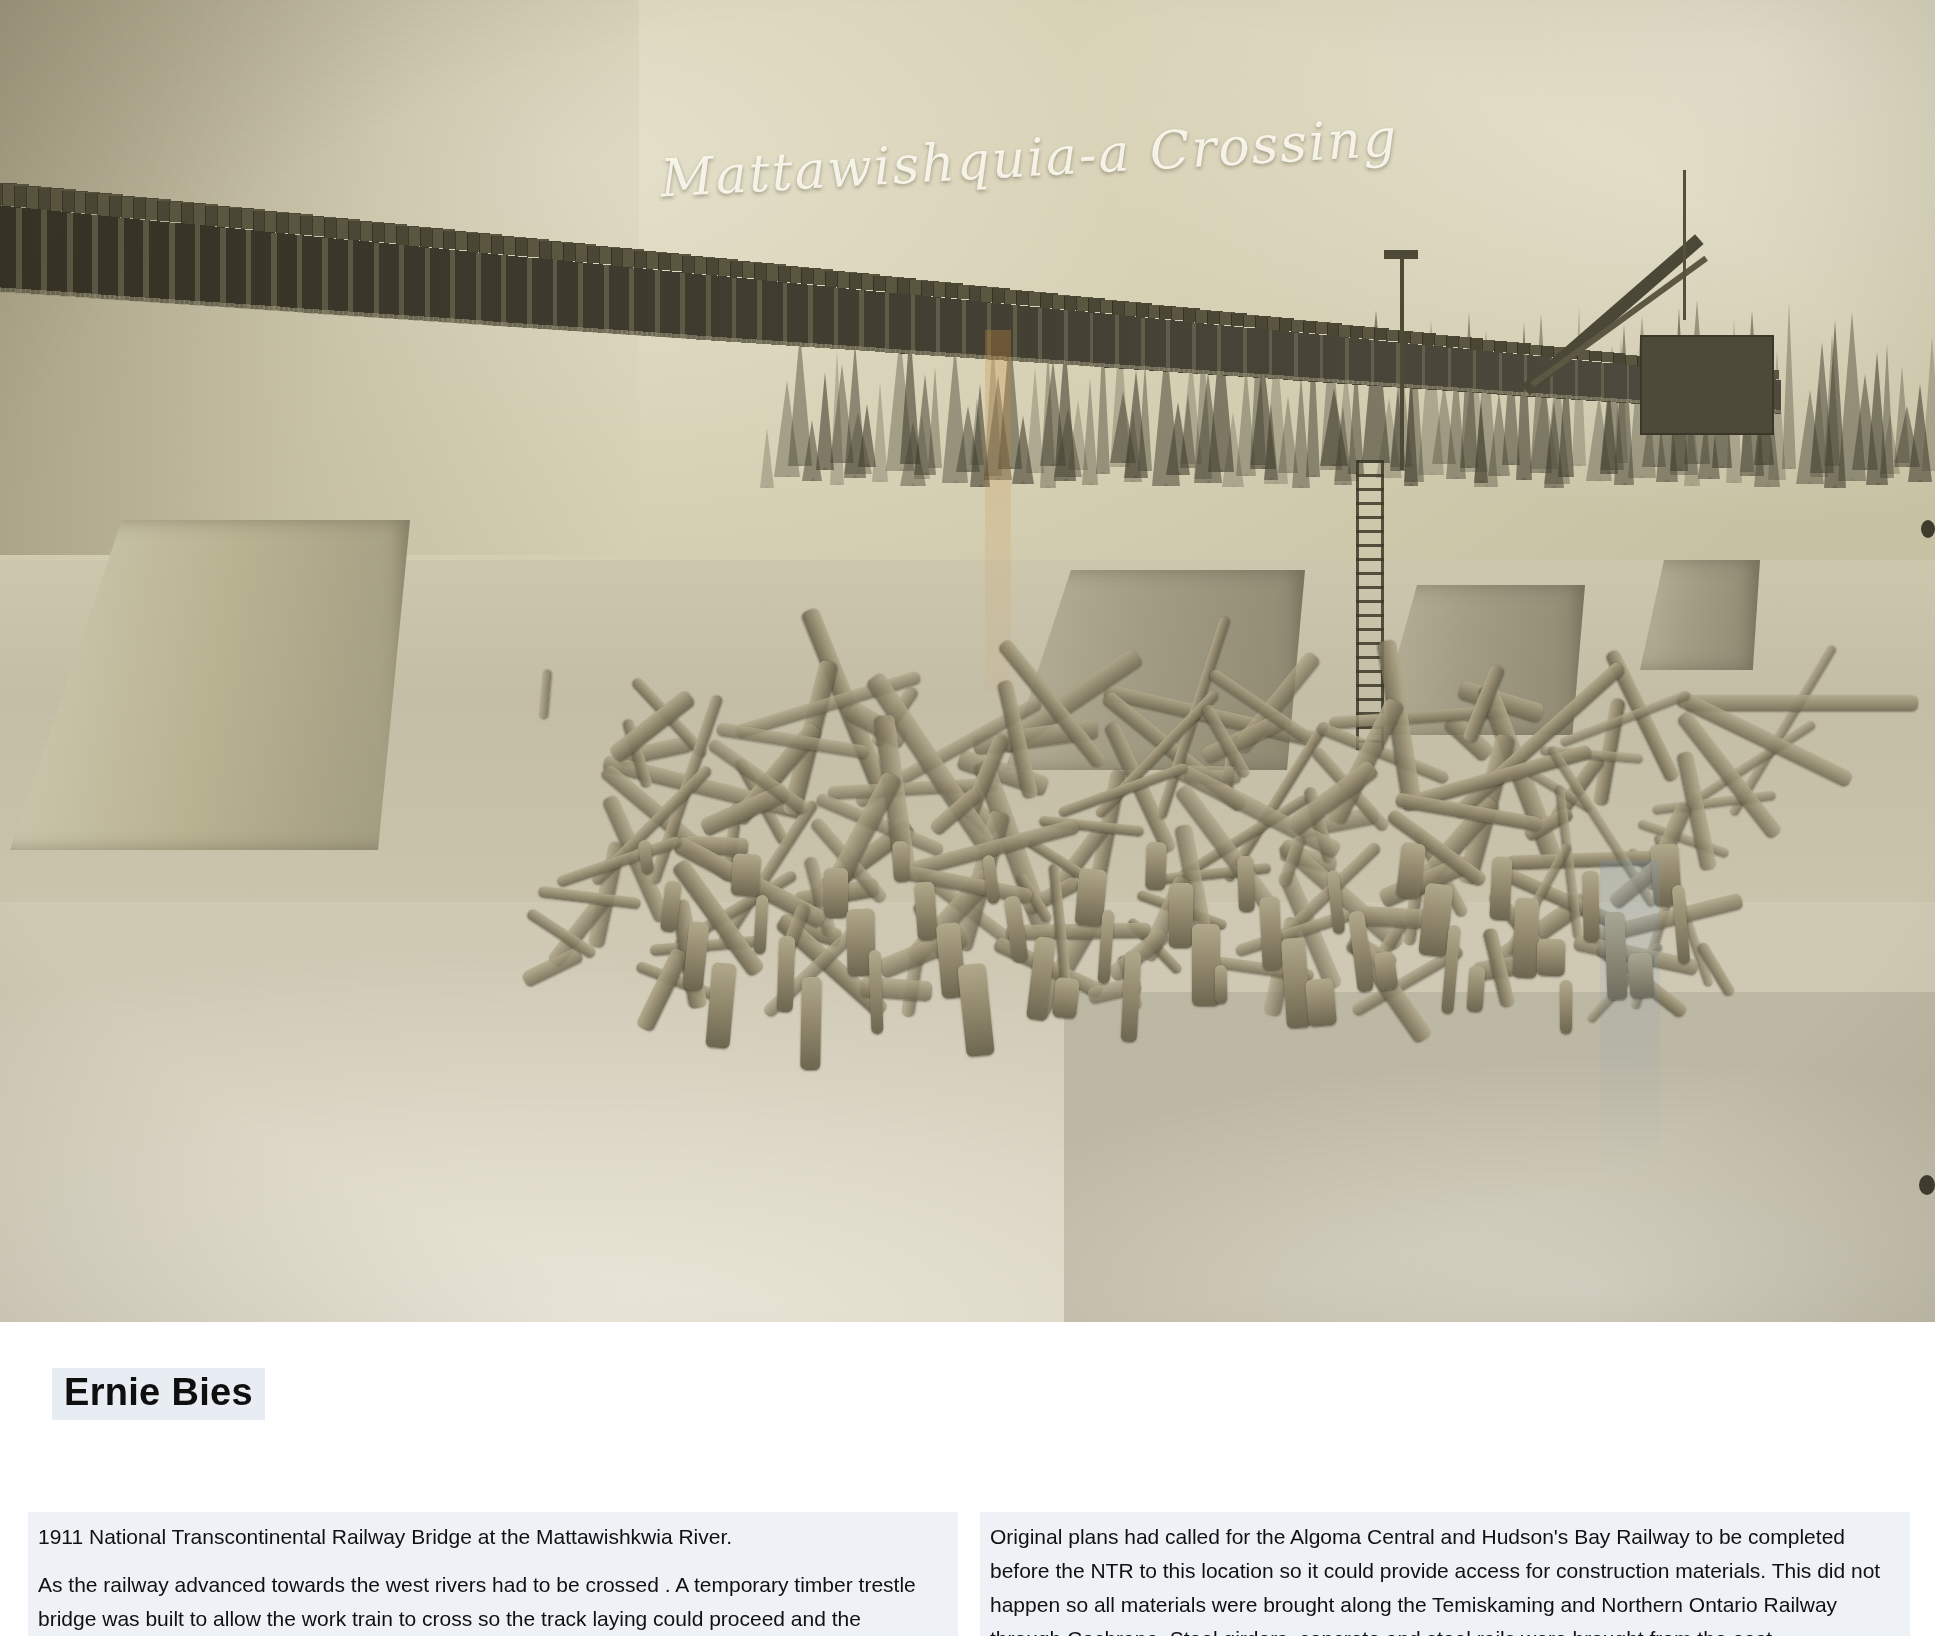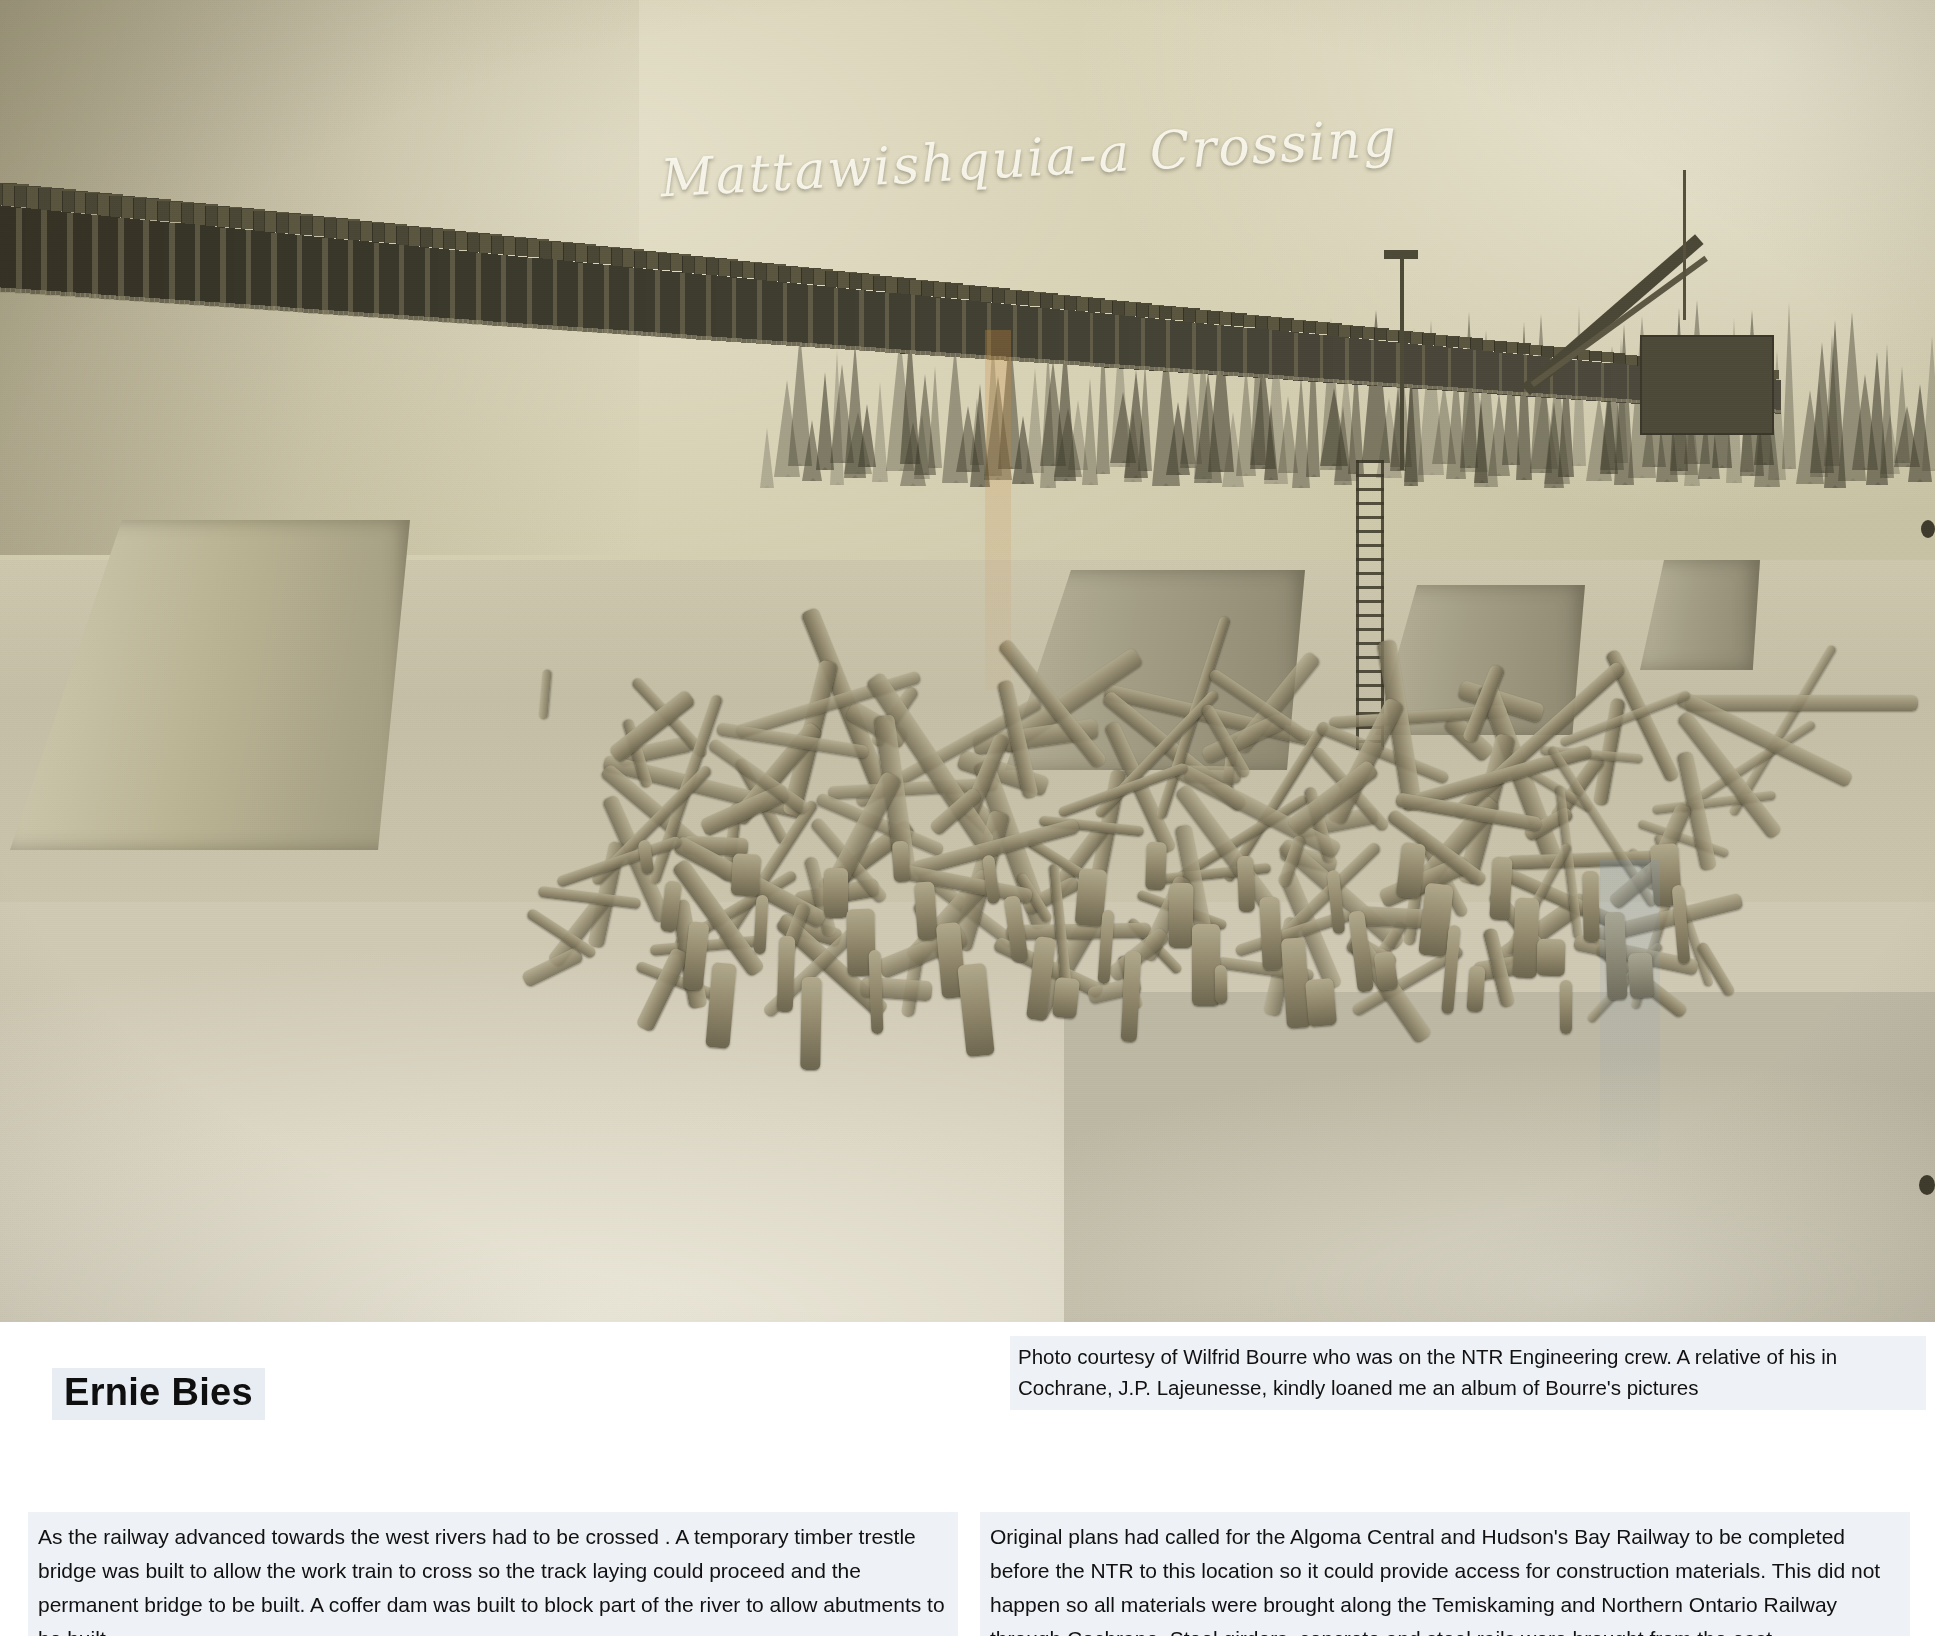--- a/index.html
+++ b/index.html
@@ -1819,22 +1819,22 @@
   <div class="vignette"></div>
   <div class="grain"></div>
 
   <div class="handwriting">Mattawishquia-a Crossing</div>
 </div>
 
 <div class="text-panel">
 
   <div class="byline">Ernie Bies</div>
 
-  <div class="courtesy">Photo courtesy of Wilfrid Bourre who was on the NTR Engineering crew. A relative of his in Cochrane, J.P. Lajeunesse, kindly loaned me an album of Bourre's pictures</div>
 
   <div class="col-left">
+    <p>1911 National Transcontinental Railway Bridge at the Mattawishkwia River.</p>
     <p>As the railway advanced towards the west rivers had to be crossed . A temporary timber trestle bridge was built to allow the work train to cross so the track laying could proceed and the permanent bridge to be built. A coffer dam was built to block part of the river to allow abutments to be built.</p>
   </div>
 
   <div class="col-right">
     <p>Original plans had called for the Algoma Central and Hudson's Bay Railway to be completed before the NTR to this location so it could provide access for construction materials. This did not happen so all materials were brought along the Temiskaming and Northern Ontario Railway through Cochrane. Steel girders, concrete and steel rails were brought from the east.</p>
   </div>
 </div>
 
 </body></html>

